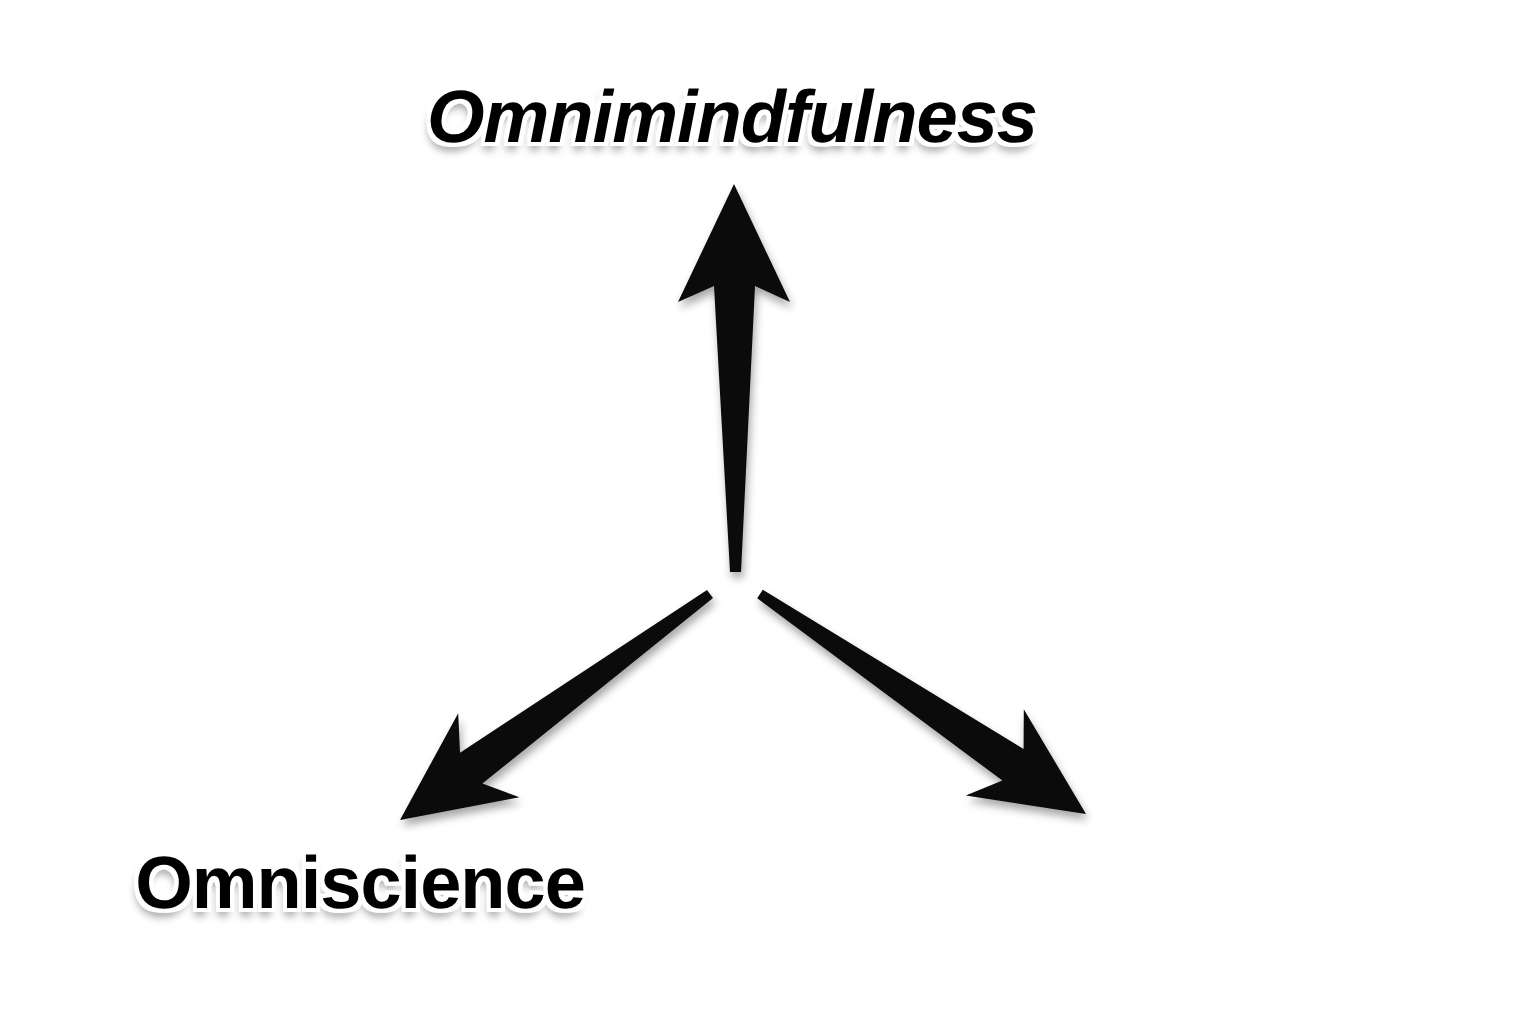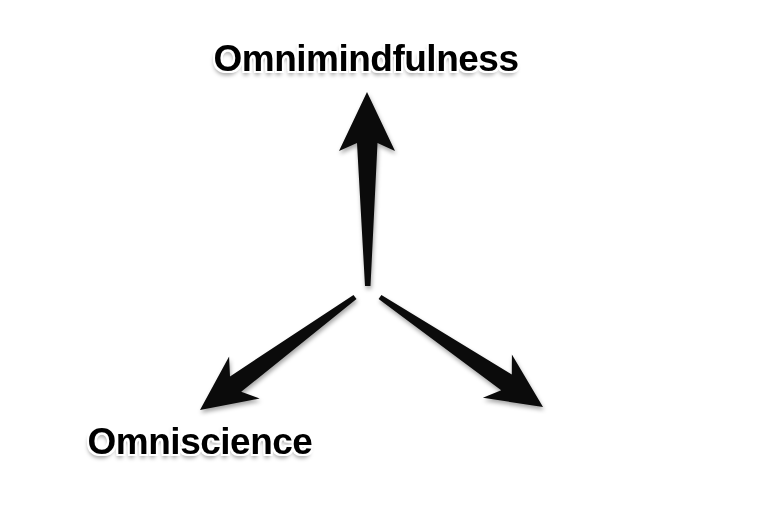--- a/index.html
+++ b/index.html
@@ -24,22 +24,22 @@
     color: #000000;
     white-space: nowrap;
     line-height: 1.15;
     
     text-shadow:
       -2px -2px 0 #ffffff,  0 -2px 0 #ffffff,  2px -2px 0 #ffffff,
       -2px  0   0 #ffffff,                      2px  0   0 #ffffff,
       -2px  2px 0 #ffffff,  0  2px 0 #ffffff,   2px  2px 0 #ffffff,
       -1px  4px 4px rgba(0,0,0,0.40);
   }
-  .label-top          { left: 366px; top: 38px;  }
-  .label-bottom-left  { left: 200px; top: 421px; }
+  .label-top          { left: 366px; top: 38px; font-style: italic;  }
+  .label-bottom-left  { left: 180px; top: 421px; }
   .label-bottom-right { left: 555px; top: 421px; }
   .arrows-svg {
     position: absolute;
     left: 0; top: 0;
     width: 768px;
     height: 510px;
   }
   .arrows-svg path {
     filter: drop-shadow(1.5px 3px 2px rgba(0,0,0,0.35));
   }

